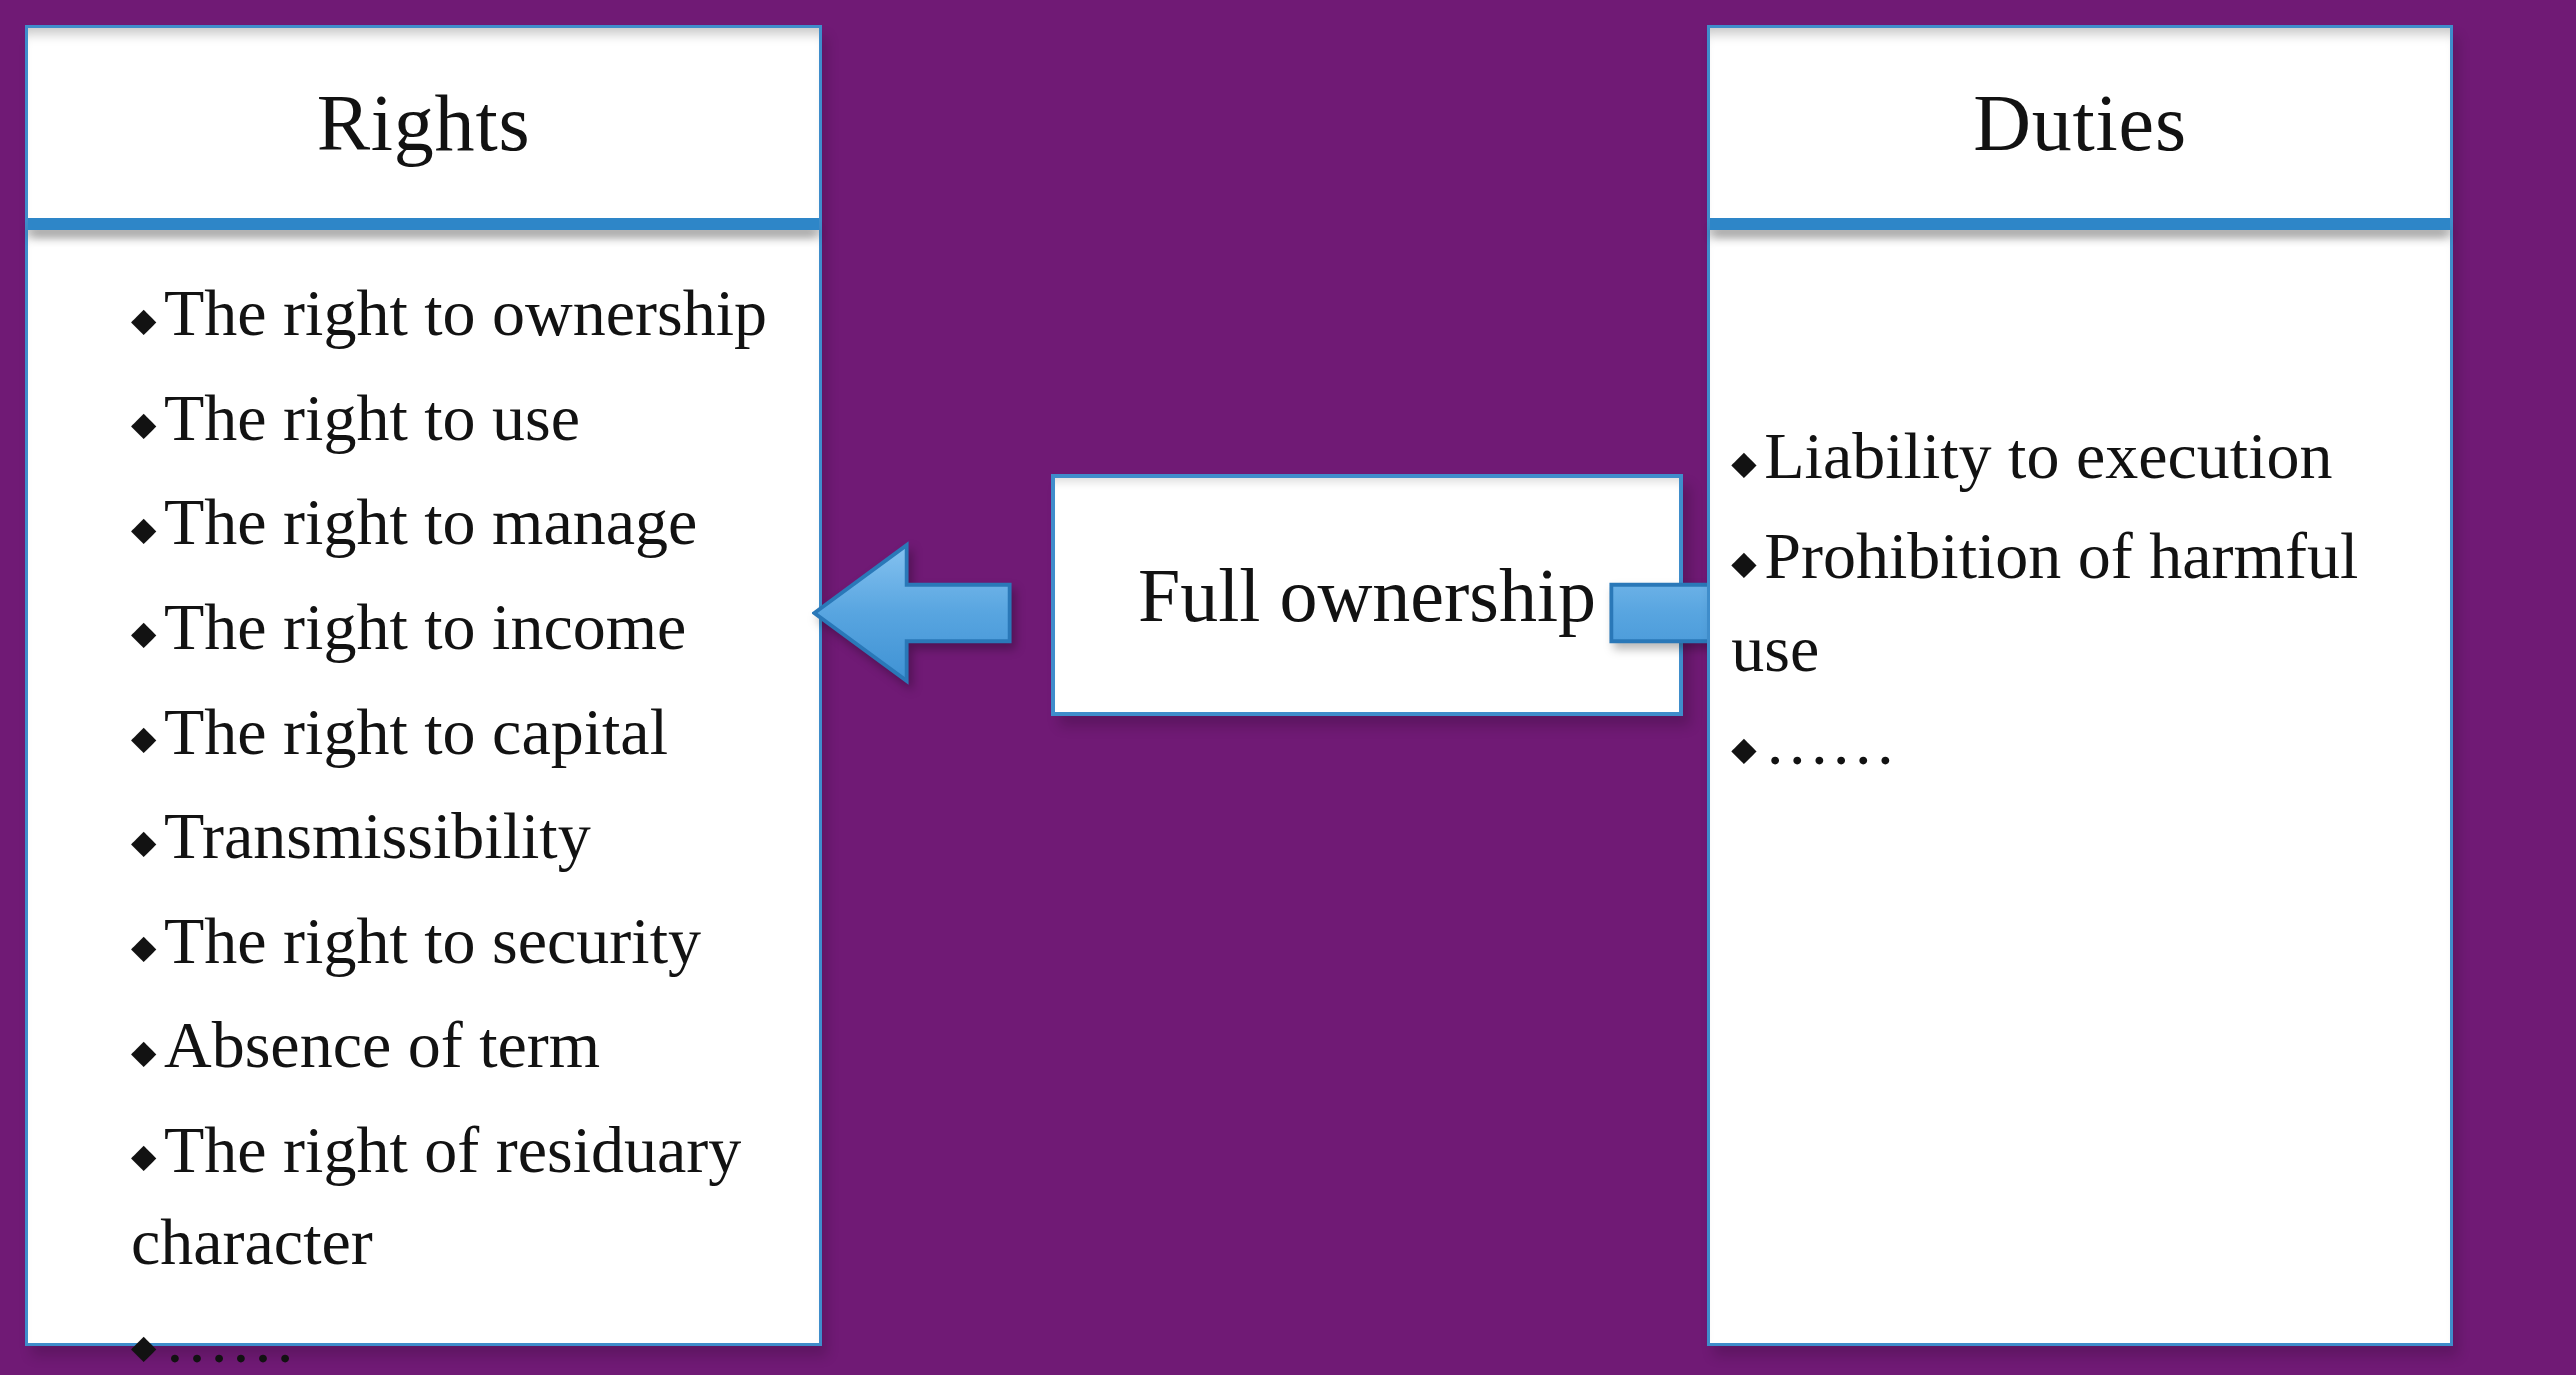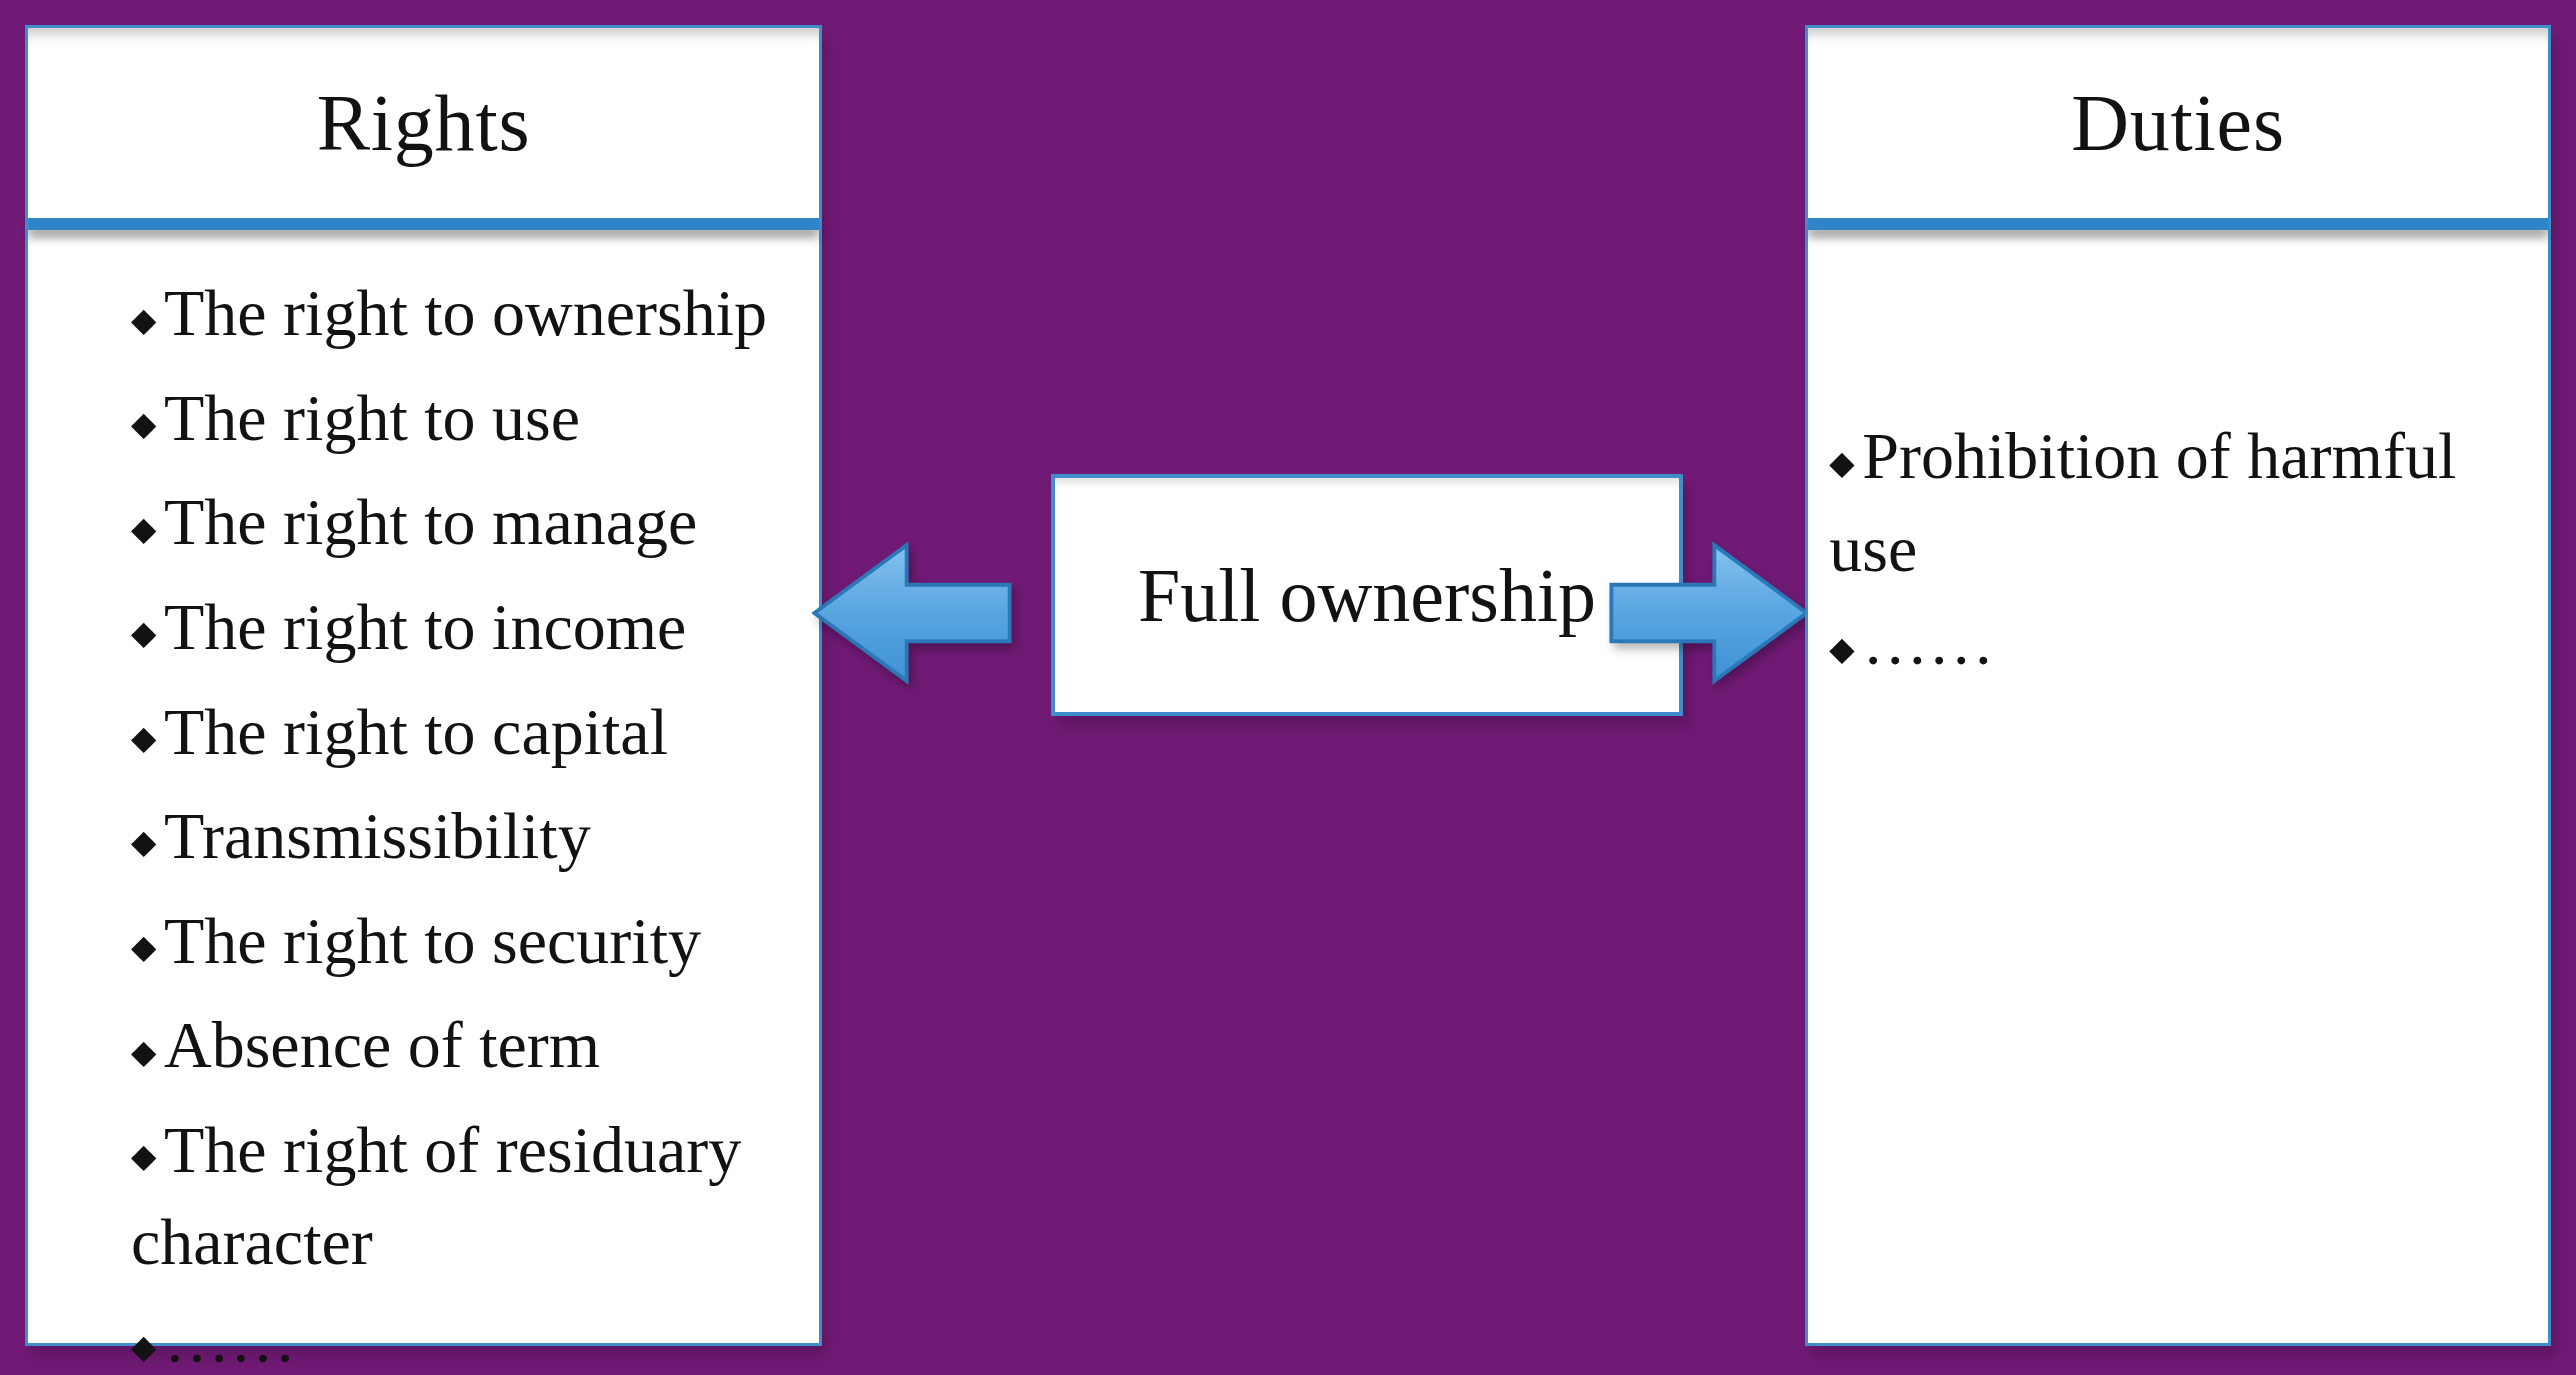--- a/index.html
+++ b/index.html
@@ -15,21 +15,21 @@
   .panel {
     position: absolute;
     top: 25px;
     height: 1321px;
     background: #ffffff;
     border: 3.8px solid #3f8dcb;
     box-shadow: 6.1px 10.7px 12.2px rgba(0,0,0,0.16);
     box-sizing: border-box;
   }
   .panel-left  { left: 25px;   width: 797px; }
-  .panel-right { left: 1805px; width: 746px;  }
+  .panel-right { left: 1707px; width: 746px;  }
   .panel-header {
     height: 190px;
     display: flex;
     align-items: center;
     justify-content: center;
     box-shadow: inset 0 13.7px 12.2px -7.6px rgba(0,0,0,0.22);
   }
   .panel-title {
     font-size: 80px;
     line-height: 1;
@@ -135,19 +135,20 @@
     </defs>
     <polygon points="259,97 138,8 138,60 3,60 3,134 138,134 138,186" fill="url(#gradR)" stroke="#2a78b8" stroke-width="5" stroke-linejoin="miter"></polygon>
   </svg>
 
   <section class="panel panel-right">
     <header class="panel-header">
       <div class="panel-title">Duties</div>
     </header>
     <div class="panel-divider"></div>
     <div class="panel-body">
+      <div class="li"><span class="bullet">◆</span><span>Liability to execution</span></div>
       <div class="li"><span class="bullet">◆</span><span>Prohibition of harmful use</span></div>
       <div class="li"><span class="bullet">◆</span><span>……</span></div>
     </div>
   </section>
 
 </div>
 
 
 </body></html>

